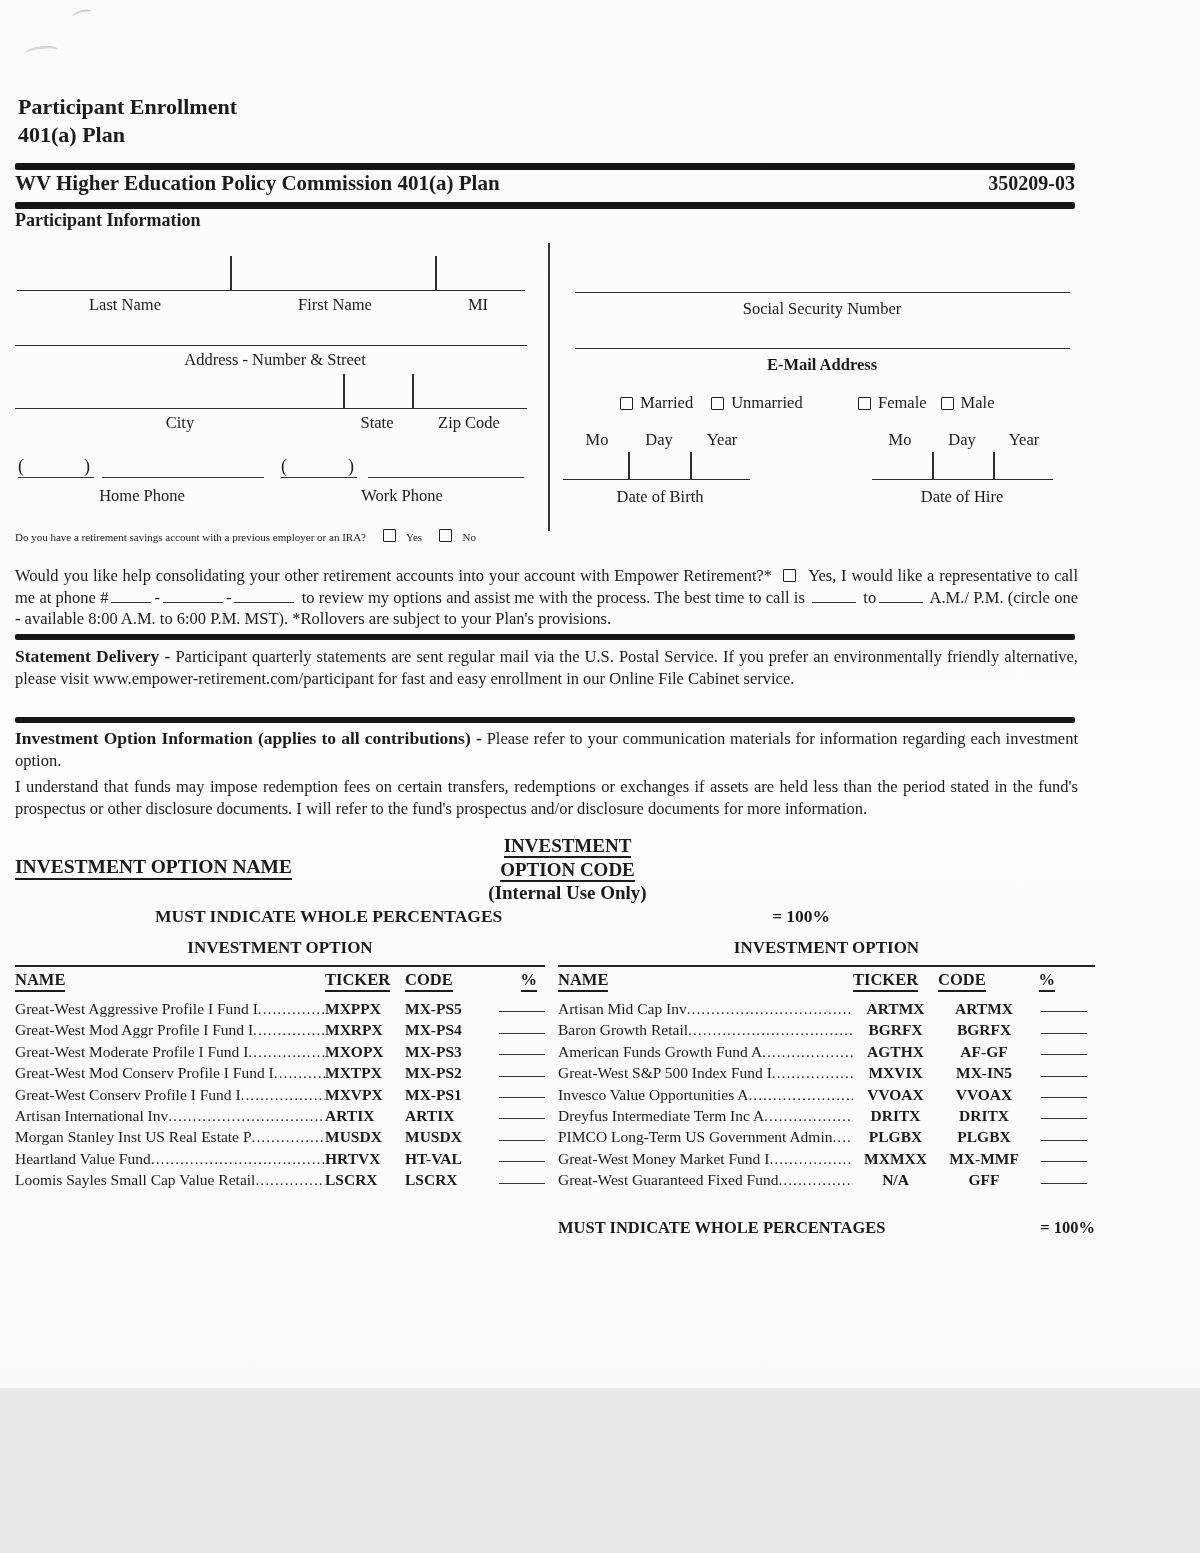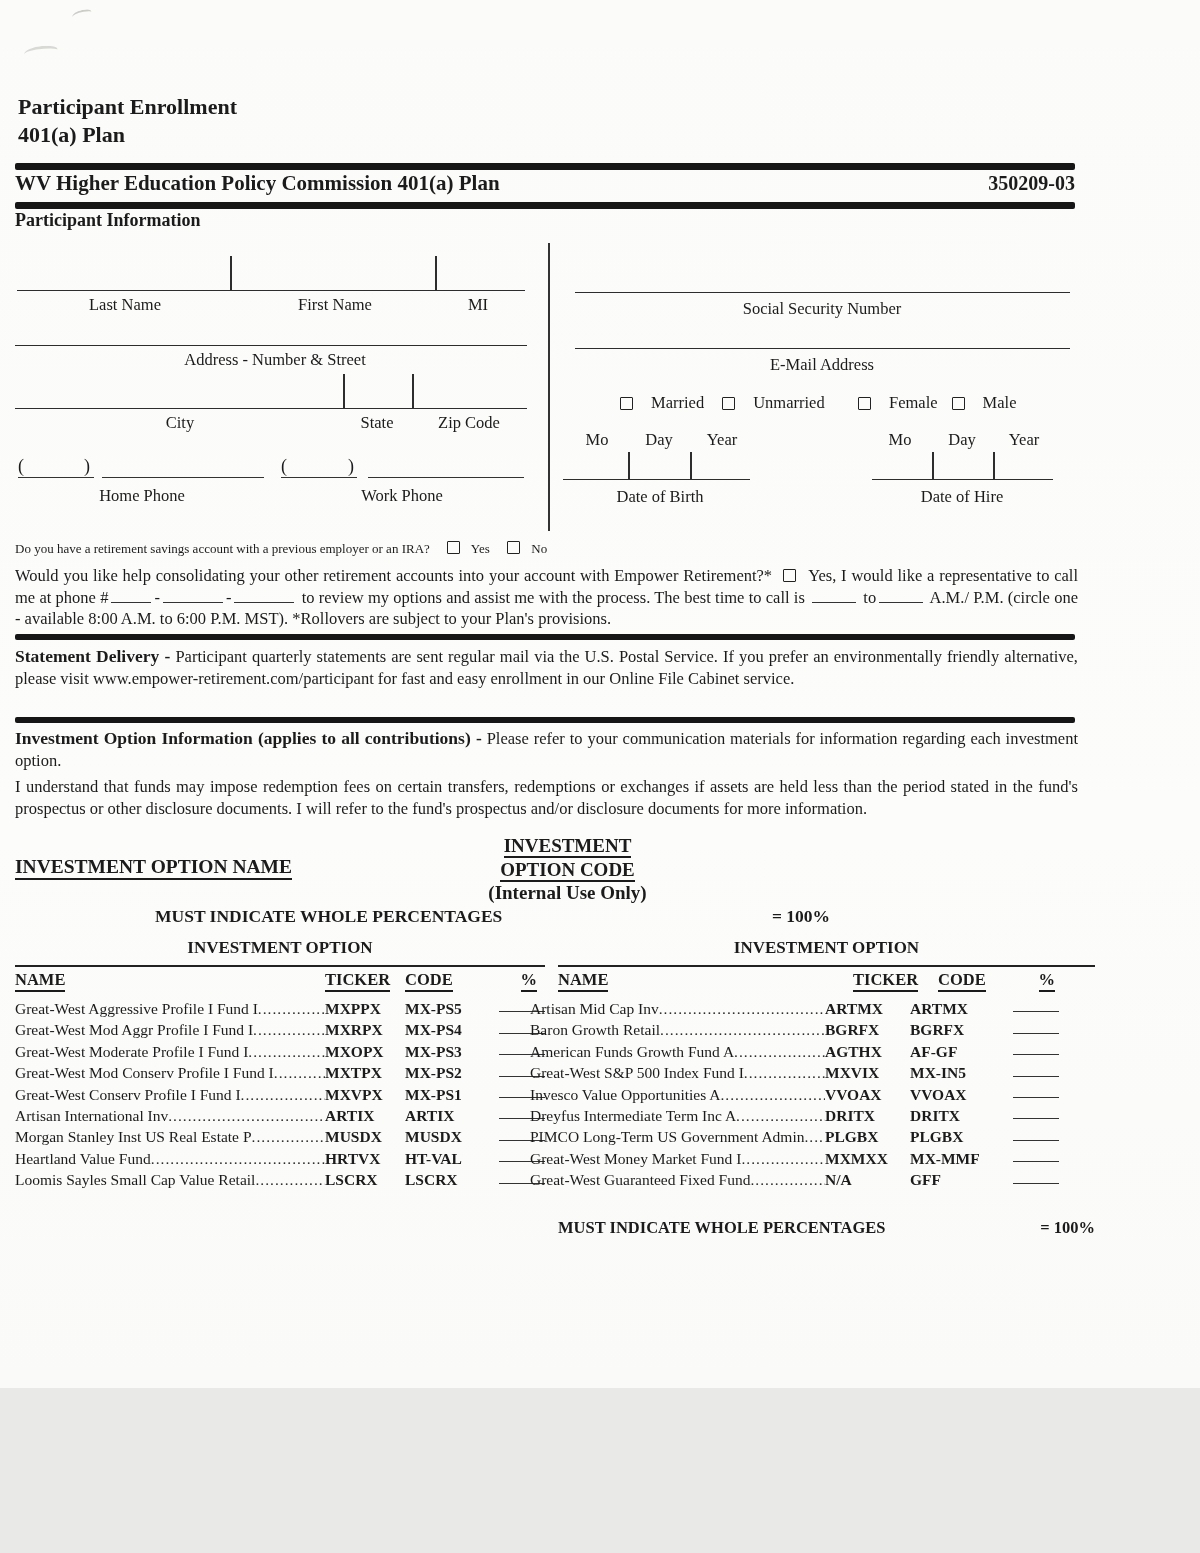--- a/index.html
+++ b/index.html
@@ -23,27 +23,27 @@
 
   .wline{position:absolute;height:0;border-top:1.8px solid #2d2d2d;}
   .tick{position:absolute;width:1.6px;background:#2d2d2d;}
   .flabel{position:absolute;transform:translateX(-50%);font-size:16.5px;white-space:nowrap;}
   .vdiv{position:absolute;left:548px;top:243px;width:1.6px;height:288px;background:#333;}
   .paren{position:absolute;font-size:18px;}
   .blank{display:inline-block;border-bottom:1.6px solid #333;height:4px;}
   .ablank{position:absolute;border-bottom:1.8px solid #333;height:4px;}
   .cb{display:inline-block;width:11px;height:11px;border:1.8px solid #222;border-radius:1px;background:#fcfcfa;flex:none;vertical-align:-1px;}
   .cbrow{position:absolute;display:flex;align-items:center;font-size:16.5px;white-space:nowrap;}
-  .cbrow .lab{margin:0 0 0 18px;}
+  .cbrow .lab{margin:0 0 0 7px;}
   .cbrow .cb + .lab{margin-right:0;}
   .gap18{width:18px;flex:none;} .gap14{width:14px;flex:none;}
 
   .para{position:absolute;left:15px;width:1063px;font-size:16.5px;line-height:21.5px;text-align:justify;}
   .lead{font-weight:bold;font-size:17.5px;}
-  .q-ira{position:absolute;left:15px;top:541px;font-size:13px;white-space:nowrap;text-align:right;}
+  .q-ira{position:absolute;left:15px;top:529px;font-size:11px;white-space:nowrap;text-align:right;}
   .q-ira .cb{margin:0 8px 0 14px;}
   .para .cb{margin:0 8px 0 6px;vertical-align:-1px;}
   .para .blank{margin:0 3px;}
 
   .ioname{position:absolute;left:15px;top:856px;font-size:19.5px;font-weight:bold;}
   .ioname span{border-bottom:2.5px solid #1b1b1b;padding-bottom:1px;}
   .iocode{position:absolute;left:450px;top:834px;width:235px;text-align:center;font-size:19px;font-weight:bold;line-height:23.5px;}
   .iocode .u{border-bottom:2px solid #1b1b1b;padding-bottom:0px;}
   .mustrow{position:absolute;font-size:17.5px;font-weight:bold;white-space:nowrap;}
 
@@ -51,21 +51,21 @@
   .colrule{position:absolute;top:965px;height:0;border-top:2px solid #222;}
   .thead{position:absolute;top:970px;display:flex;font-size:16.5px;font-weight:bold;}
   .thead span{align-self:flex-start;}
   .thead .u{border-bottom:2px solid #1b1b1b;padding-bottom:1px;}
   .th-name{width:310px;} .th-ticker{width:80px;} .th-code{width:84px;}
   .th-pct{margin-left:auto;margin-right:8px;}
   #theadR .th-name{width:295px;} #theadR .th-ticker{width:85px;} #theadR .th-code{width:92px;}
   #theadR .th-pct{margin-right:40px;}
 
   .tbl{position:absolute;top:1000px;}
-  #tblL{left:15px;width:530px;} #tblR{left:530px;width:537px;}
+  #tblL{left:15px;width:530px;} #tblR{left:558px;width:537px;text-align:center;}
   .trow{position:relative;display:flex;align-items:baseline;height:21.4px;font-size:15.5px;}
   .tname{display:flex;overflow:hidden;white-space:nowrap;}
   #tblL .tname{width:310px;} #tblR .tname{width:295px;}
   .dots{flex:1;overflow:hidden;color:#2a2a2a;}
   .dots::after{content:"..............................................................................................";letter-spacing:1px;}
   .tticker,.tcode{font-weight:bold;white-space:nowrap;}
   #tblL .tticker{width:80px;} #tblL .tcode{width:84px;}
   #tblR .tticker{width:85px;} #tblR .tcode{width:92px;}
   .tpct{position:absolute;bottom:5px;right:0;}
   #tblR .tpct{right:8px;}
@@ -123,21 +123,21 @@
   <span class="paren" style="left:281px;top:456px;">(</span>
   <span class="paren" style="left:348px;top:456px;">)</span>
   <div class="ablank" style="left:281px;top:473px;width:76px;"></div>
   <div class="ablank" style="left:368px;top:473px;width:156px;"></div>
   <div class="flabel" style="left:402px;top:486px;">Work Phone</div>
 
   <div class="wline" style="left:575px;top:292px;width:495px;"></div>
   <div class="flabel" style="left:822px;top:299px;">Social Security Number</div>
 
   <div class="wline" style="left:575px;top:348px;width:495px;"></div>
-  <div class="flabel" style="left:822px;top:355px;">E-Mail Address</div>
+  <div class="flabel" style="left:822px;top:355px;font-weight:bold;">E-Mail Address</div>
 
   <div class="cbrow" style="left:620px;top:393px;">
     <span class="cb"></span>
     <span class="lab">Married</span>
     <span class="gap18"></span>
     <span class="cb"></span>
     <span class="lab">Unmarried</span>
   </div>
   <div class="cbrow" style="left:858px;top:393px;">
     <span class="cb"></span>

